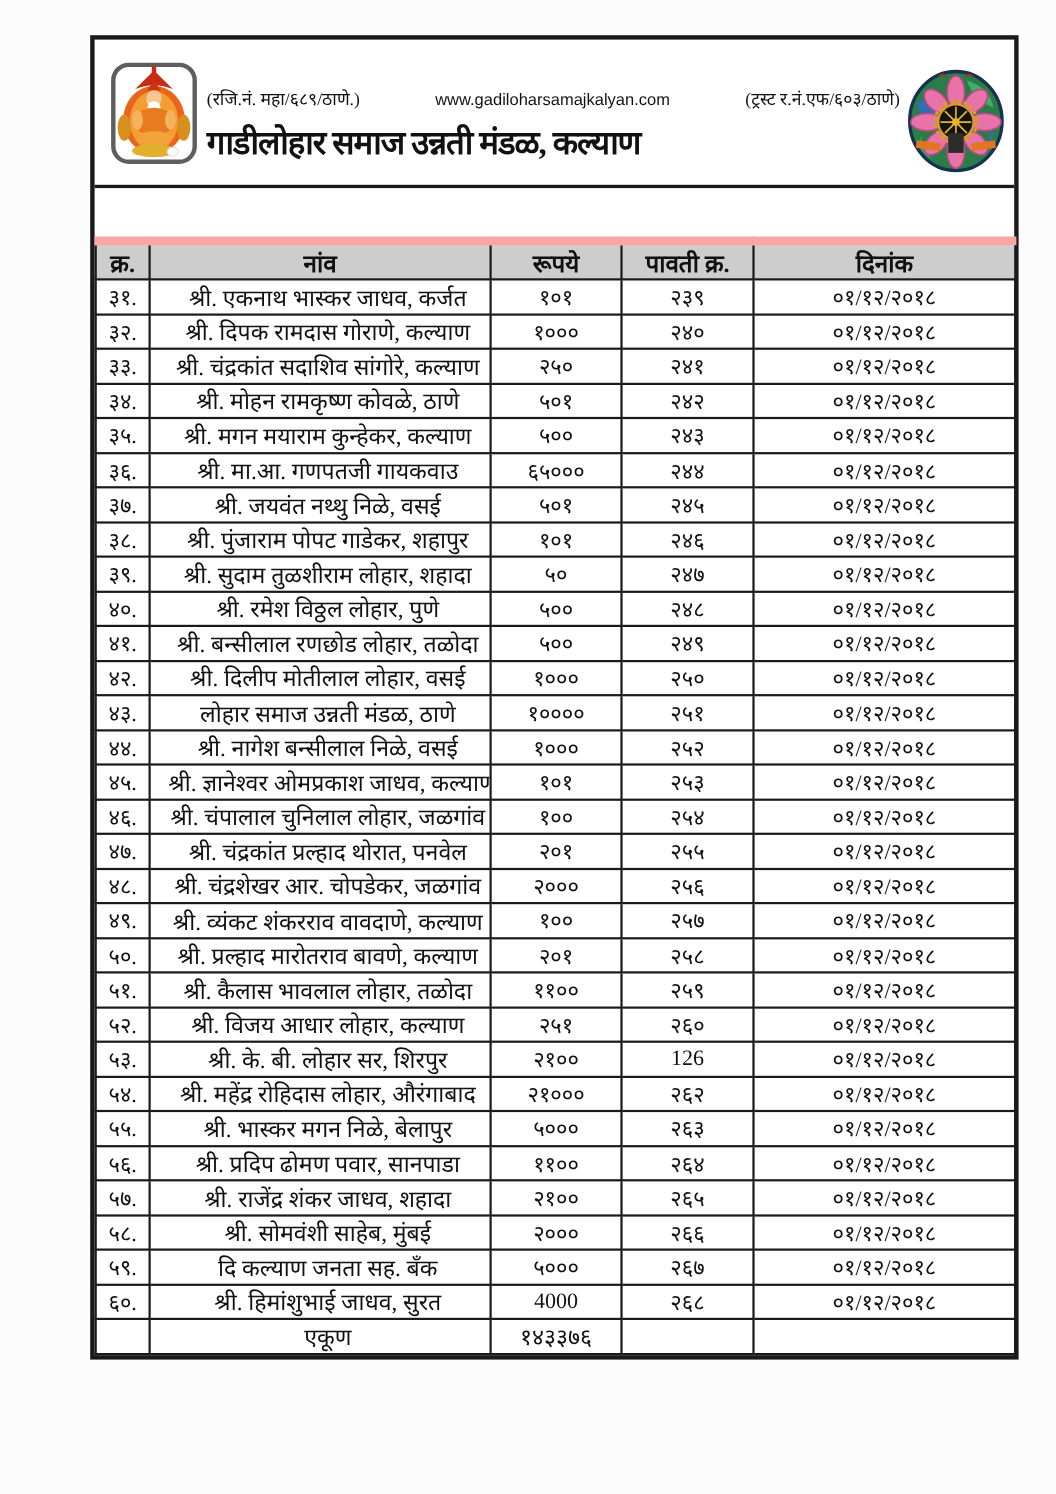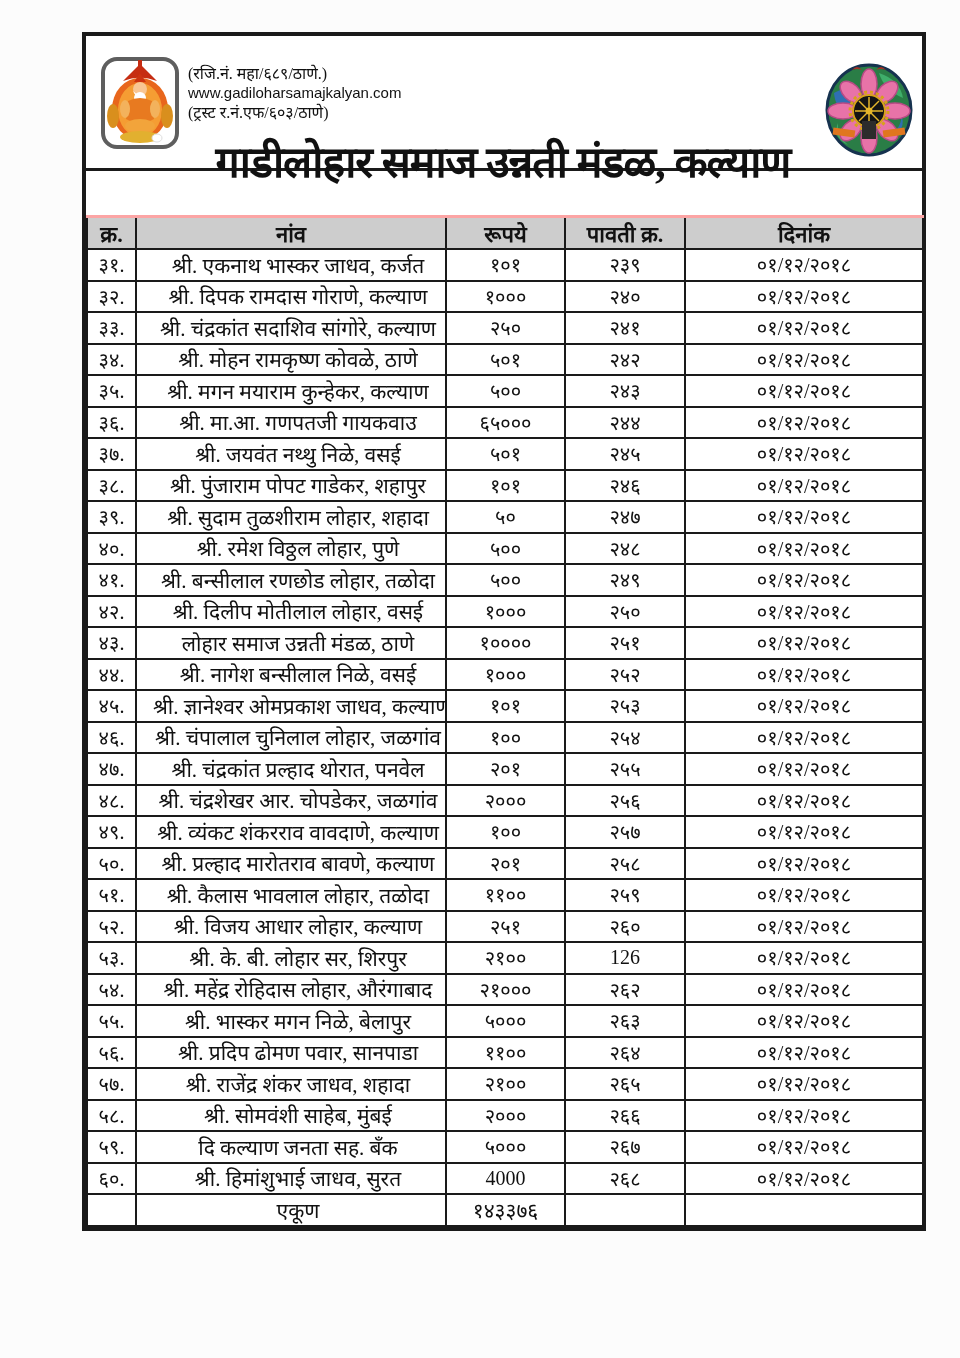--- a/index.html
+++ b/index.html
@@ -11,33 +11,33 @@
     position:absolute;left:82px;top:32px;width:844px;box-sizing:border-box;
     border:4px solid #1a1a1a;background:#ffffff;
   }
   
   .letterhead{position:relative;height:132px;border-bottom:3px solid #1a1a1a;}
   .logo-left{position:absolute;left:14px;top:20px;width:80px;height:94px;}
   .logo-right{position:absolute;right:8px;top:25px;width:90px;height:96px;}
   .head-center{margin-left:102px;margin-right:104px;}
   .meta-row{
     display:flex;justify-content:space-between;align-items:baseline;
-    padding-top:26px;font-size:16px;white-space:nowrap;flex-direction:column;
+    padding-top:42px;font-size:16px;white-space:nowrap;
   }
   .meta-row .url{font-family:"Liberation Sans","DejaVu Sans",sans-serif;font-size:15px;}
   .org-title{
-    text-align:center;font-size:43px;font-weight:bold;margin-top:8px;
+    font-size:30px;font-weight:bold;margin-top:8px;
     letter-spacing:-1px;white-space:nowrap;
   }
   
   .blank-band{height:44px;}
   
   table.donations{
     width:100%;border-collapse:collapse;table-layout:fixed;
-    border-top:3px solid #fca5a5;
+    border-top:8px solid #fca5a5;
   }
   table.donations th{
     background:#cdcdcd;border:2px solid #1a1a1a;font-size:22px;font-weight:bold;
     height:30px;padding:0;text-align:center;
   }
   table.donations td{
     border:2px solid #1a1a1a;font-size:20px;height:29.5px;padding:0 2px;
     text-align:center;overflow:hidden;white-space:nowrap;
   }
   table.donations td.c-name{text-align:center;padding-left:16px;font-size:21px;}

